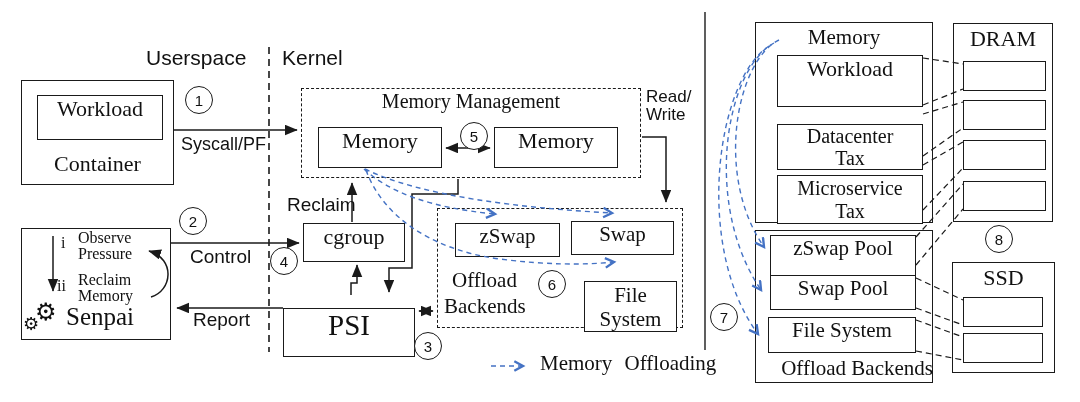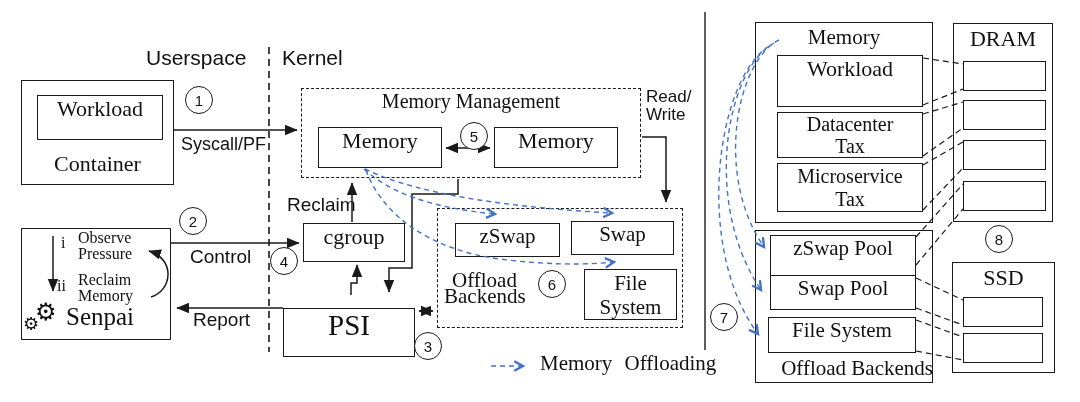--- a/index.html
+++ b/index.html
@@ -1,21 +1,21 @@
 <!DOCTYPE html>
 <html><head>
 <meta charset="utf-8">
 <style>
   html,body{margin:0;padding:0;background:#fff;}
   .stage{position:relative;width:1080px;height:402px;background:#fff;overflow:hidden;
          font-family:"Liberation Serif","DejaVu Serif",serif;color:#111;}
   .box{position:absolute;background:#fff;border:1.5px solid #1a1a1a;box-sizing:border-box;z-index:2;}
   .dashedbox{border:1.5px dashed #1a1a1a;background:transparent;z-index:1;}
   .ctr{display:flex;justify-content:center;text-align:center;}
-  .col{display:flex;flex-direction:column;align-items:center;justify-content:center;text-align:center;}
+  .col{display:flex;flex-direction:column;align-items:center;justify-content:center;text-align:center;margin-top:12px;}
   .lbl{position:absolute;white-space:nowrap;z-index:3;}
   .sans{font-family:"Liberation Sans","DejaVu Sans",sans-serif;}
   .circ{position:absolute;width:26px;height:26px;border:1.6px solid #1a1a1a;border-radius:50%;
         background:#fff;display:flex;align-items:center;justify-content:center;
         font:15px "Liberation Sans","DejaVu Sans",sans-serif;z-index:6;}
   .overlay{position:absolute;left:0;top:0;z-index:5;pointer-events:none;}
   .slot{position:absolute;background:#fff;border:1.4px solid #1a1a1a;box-sizing:border-box;z-index:3;}
   .gear{position:absolute;z-index:3;color:#111;font-family:"DejaVu Sans",sans-serif;line-height:1;}
   .legendtext{word-spacing:7px;}
 </style>
@@ -78,21 +78,21 @@
     <span>zSwap</span>
   </div>
   <div class="box ctr" style="left:571px;top:221px;width:103px;height:34px;font-size:21px">
     <span>Swap</span>
   </div>
   <div class="box col" style="left:584px;top:269px;width:93px;height:51px;font-size:21px;line-height:24px">
     <div>File</div>
     <div>System</div>
   </div>
   <div class="lbl" style="left:452px;top:268px;font-size:21px">Offload</div>
-  <div class="lbl" style="left:444px;top:284px;font-size:21px">Backends</div>
+  <div class="lbl" style="left:444px;top:294px;font-size:21px">Backends</div>
 
   <div class="lbl legendtext" style="left:540px;top:351px;font-size:21px">Memory Offloading</div>
 
   <div class="box" style="left:755px;top:22px;width:178px;height:201px"></div>
   <div class="lbl" style="left:755px;top:25px;width:178px;text-align:center;font-size:21px">Memory</div>
   <div class="box ctr" style="left:777px;top:55px;width:146px;height:52px;font-size:22px">
     <span>Workload</span>
   </div>
   <div class="box col" style="left:777px;top:112px;width:146px;height:46px;font-size:20px;line-height:22px">
     <div>Datacenter</div>

